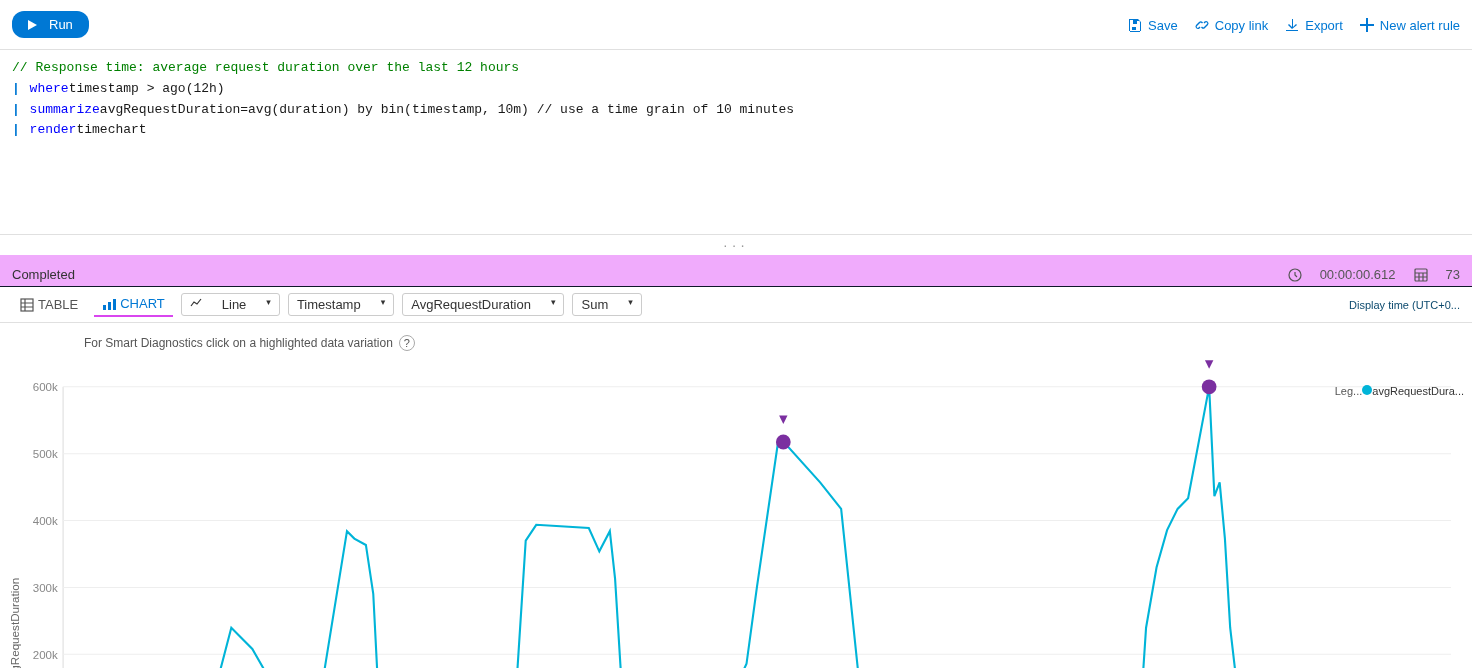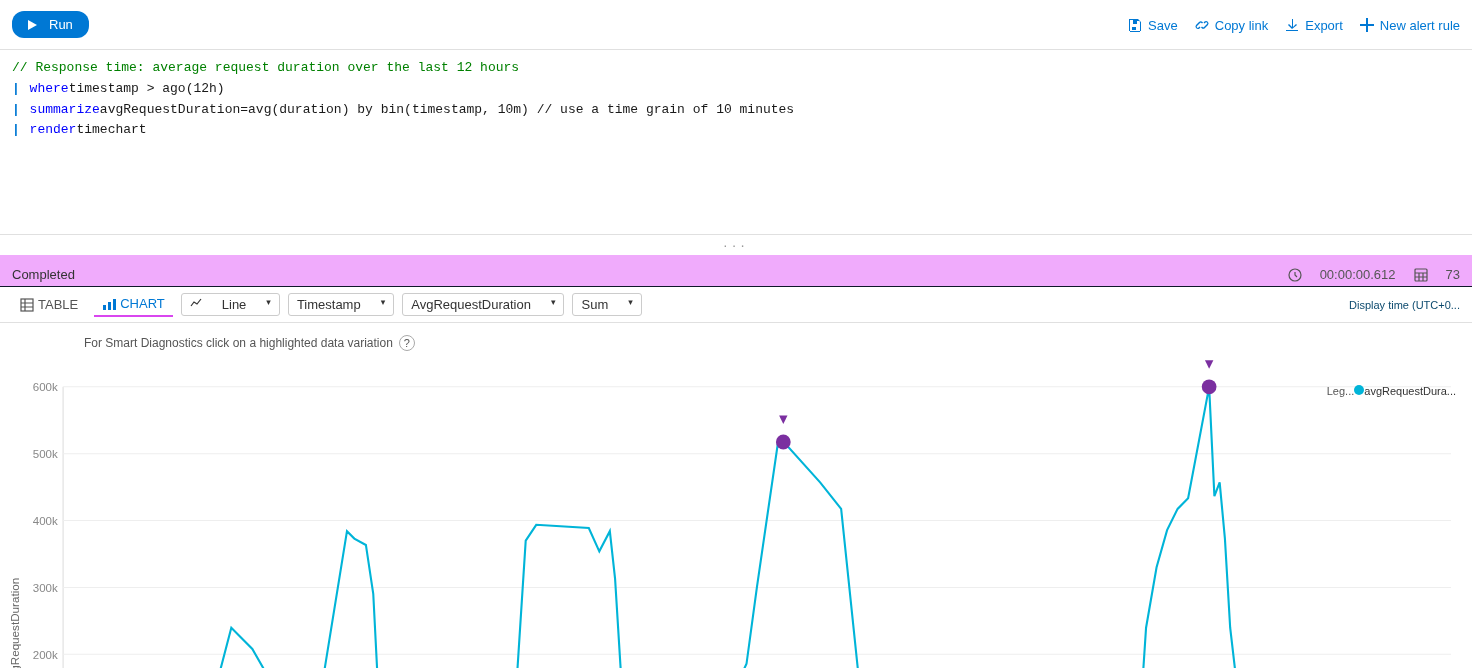--- a/index.html
+++ b/index.html
@@ -68,21 +68,21 @@
     
     #chart-area { position: relative; background: #fff; flex: 1; padding: 8px 0 0 0; overflow: hidden; }
     #smart-diag-bar { font-size: 12px; color: #555; padding: 4px 84px; display: flex; align-items: center; gap: 6px; }
     #chart-container { position: relative; width: 100%; height: 520px; }
     #chart-svg { width: 100%; height: 100%; }
 
     .main-content { display: flex; flex-direction: column; height: calc(100vh - 50px); }
 
     
     .legend-box {
-      position: absolute; right: 16px; top: 30px; font-size: 12px; display: flex; 
+      position: absolute; right: 8px; top: 30px; font-size: 12px; display: flex; 
     }
     .legend-dot { width: 10px; height: 10px; border-radius: 50%; background: #00b4d8; display: inline-block; }
   </style>
 </head>
 <body>
 
 <div id="toolbar">
   <button id="run-btn">
     <span class="play-icon"></span>
     <span>Run</span>

